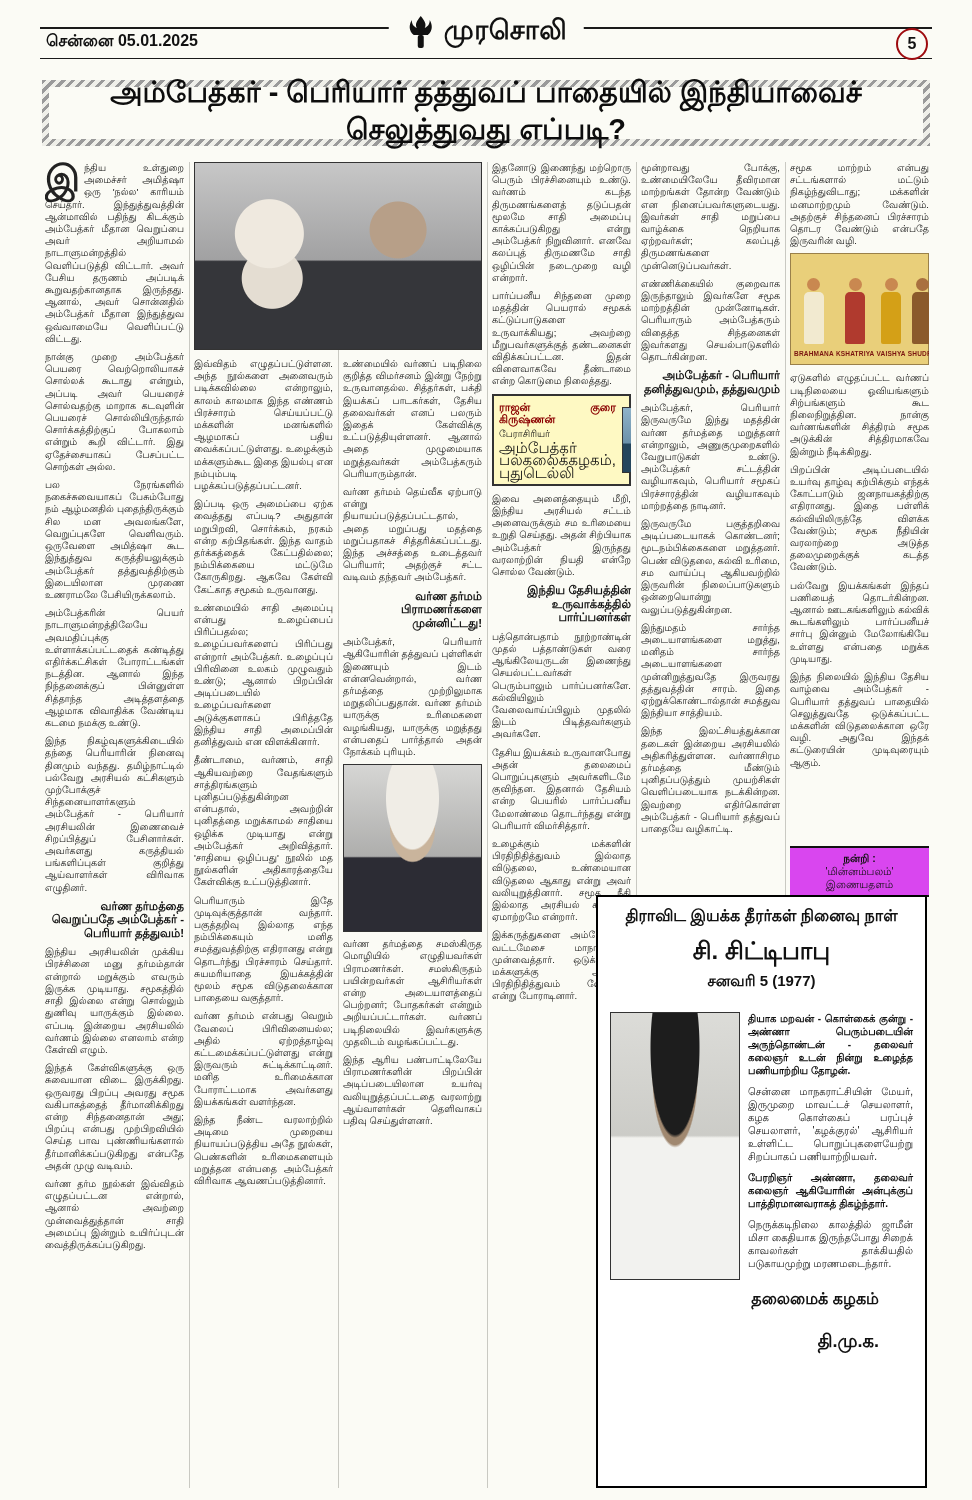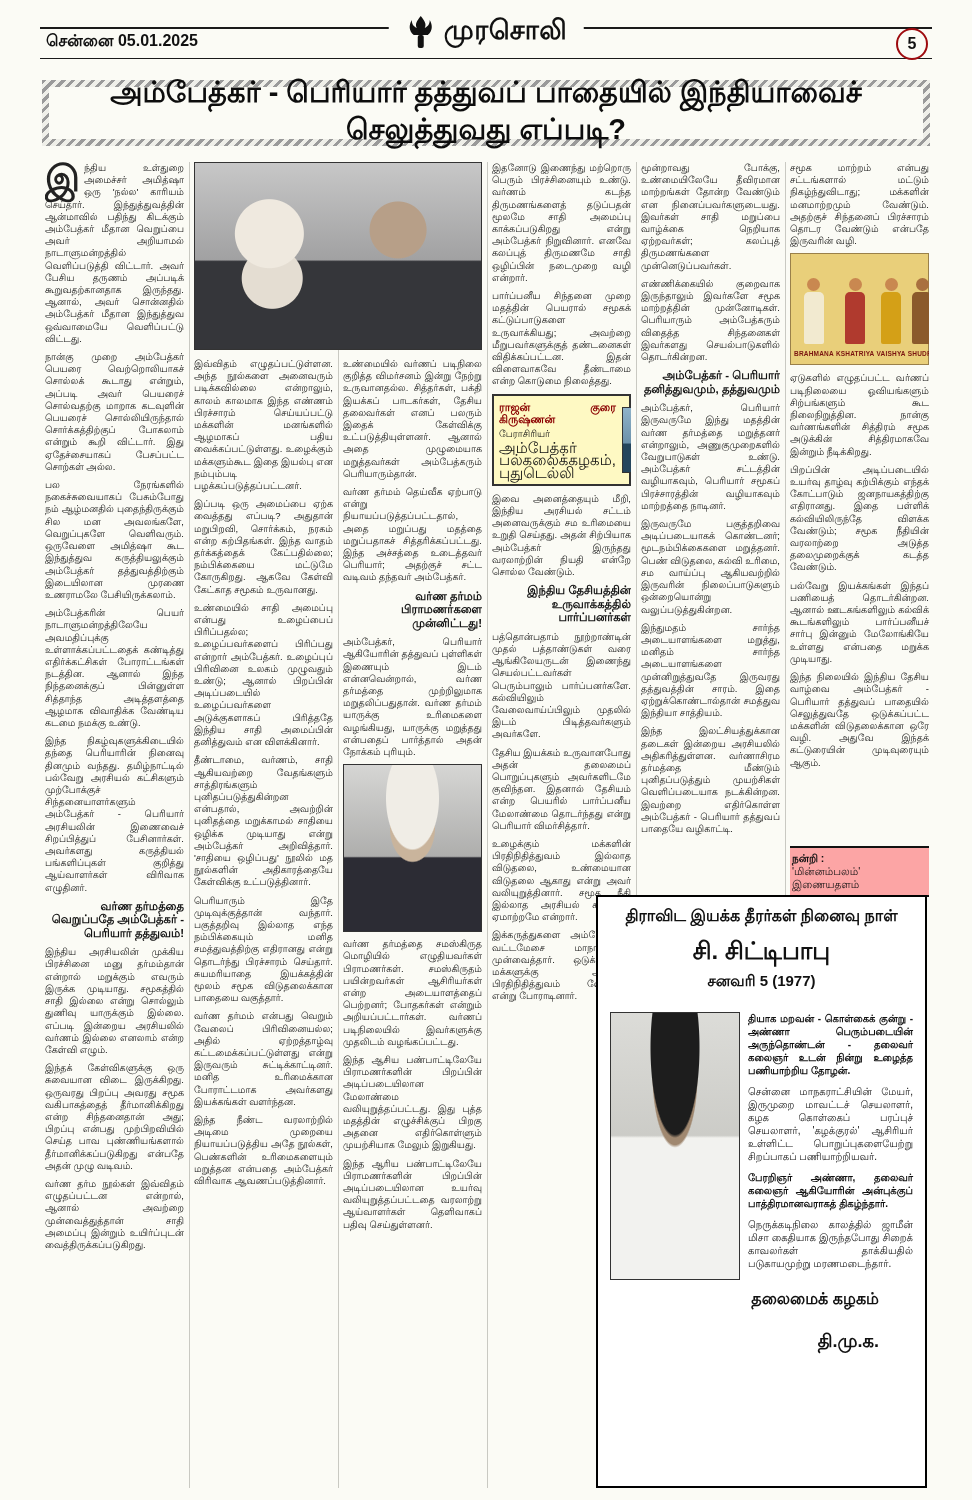--- a/index.html
+++ b/index.html
@@ -69,22 +69,22 @@
   .ab-aff{font-size:15px;}
   
   .varna{display:flex;gap:2px;background:#e9cf7a;border:1px solid #9a804a;
          padding:8px 3px 4px;margin:3px 0 7px;height:112px;box-sizing:border-box;}
   .vfig{flex:1;display:flex;flex-direction:column;align-items:center;justify-content:flex-end;}
   .vhead{width:13px;height:13px;border-radius:50%;}
   .vbody{width:20px;height:52px;margin-top:1px;border-radius:5px 5px 2px 2px;}
   .vlabel{font-size:6.5px;font-weight:bold;color:#7a1410;margin-top:4px;letter-spacing:.2px;}
   
   .thanks{position:absolute;left:790px;top:846px;width:139px;border-top:2px solid #111;
-          border-bottom:2px solid #111;padding:4px 2px;text-align:left;font-size:10.5px;
-          line-height:13px;background:#fca5a5;box-sizing:border-box;}
+          border-bottom:2px solid #111;padding:4px 2px;text-align:center;font-size:10.5px;
+          line-height:13px;background:#d946ef;box-sizing:border-box;}
   .thanks-label{font-weight:bold;}
   
   .memorial{position:absolute;left:596px;top:895px;width:331px;height:593px;background:#fff;
             border:2px solid #000;box-sizing:border-box;padding:10px 12px;}
   .mem-title{font-size:16px;font-weight:bold;text-align:center;margin-bottom:10px;}
   .mem-name{font-size:24px;font-weight:bold;text-align:center;}
   .mem-date{font-size:15px;font-weight:bold;text-align:center;margin:4px 0 20px;}
   .mem-row{display:flex;gap:8px;}
   .mem-text{flex:1;font-size:10px;line-height:13px;text-align:justify;}
   .mem-text p{margin:0 0 8px;}
@@ -142,21 +142,20 @@
       <p>வர்ண தர்மம் என்பது வெறும் வேலைப் பிரிவினையல்ல; அதில் ஏற்றத்தாழ்வு கட்டமைக்கப்பட்டுள்ளது என்று இருவரும் சுட்டிக்காட்டினர். மனித உரிமைக்கான போராட்டமாக அவர்களது இயக்கங்கள் வளர்ந்தன.</p>
       <p>இந்த நீண்ட வரலாற்றில் அடிமை முறையை நியாயப்படுத்திய அதே நூல்கள், பெண்களின் உரிமைகளையும் மறுத்தன என்பதை அம்பேத்கர் விரிவாக ஆவணப்படுத்தினார்.</p>
     </div>
   <div class="col c3">
       <p>உண்மையில் வர்ணப் படிநிலை குறித்த விமர்சனம் இன்று நேற்று உருவானதல்ல. சித்தர்கள், பக்தி இயக்கப் பாடகர்கள், தேசிய தலைவர்கள் எனப் பலரும் இதைக் கேள்விக்கு உட்படுத்தியுள்ளனர். ஆனால் அதை முழுமையாக மறுத்தவர்கள் அம்பேத்கரும் பெரியாரும்தான்.</p>
       <p>வர்ண தர்மம் தெய்வீக ஏற்பாடு என்று நியாயப்படுத்தப்பட்டதால், அதை மறுப்பது மதத்தை மறுப்பதாகச் சித்தரிக்கப்பட்டது. இந்த அச்சத்தை உடைத்தவர் பெரியார்; அதற்குச் சட்ட வடிவம் தந்தவர் அம்பேத்கர்.</p>
       <h3>வர்ண தர்மம் பிராமணர்களை முன்னிட்டது!</h3>
       <p>அம்பேத்கர், பெரியார் ஆகியோரின் தத்துவப் புள்ளிகள் இணையும் இடம் என்னவென்றால், வர்ண தர்மத்தை முற்றிலுமாக மறுதலிப்பதுதான். வர்ண தர்மம் யாருக்கு உரிமைகளை வழங்கியது, யாருக்கு மறுத்தது என்பதைப் பார்த்தால் அதன் நோக்கம் புரியும்.</p>
       <div class="photo woman"></div>
       <p>வர்ண தர்மத்தை சமஸ்கிருத மொழியில் எழுதியவர்கள் பிராமணர்கள். சமஸ்கிருதம் பயின்றவர்கள் ஆசிரியர்கள் என்ற அடையாளத்தைப் பெற்றனர்; போதகர்கள் என்றும் அறியப்பட்டார்கள். வர்ணப் படிநிலையில் இவர்களுக்கு முதலிடம் வழங்கப்பட்டது.</p>
-      <p>இந்த ஆசிய பண்பாட்டிலேயே பிராமணர்களின் பிறப்பின் அடிப்படையிலான மேலாண்மை வலியுறுத்தப்பட்டது. இது புத்த மதத்தின் எழுச்சிக்குப் பிறகு அதனை எதிர்கொள்ளும் முயற்சியாக மேலும் இறுகியது.</p>
       <p>இந்த ஆரிய பண்பாட்டிலேயே பிராமணர்களின் பிறப்பின் அடிப்படையிலான உயர்வு வலியுறுத்தப்பட்டதை வரலாற்று ஆய்வாளர்கள் தெளிவாகப் பதிவு செய்துள்ளனர்.</p>
     </div>
   <div class="col c4">
       <p>இதனோடு இணைந்து மற்றொரு பெரும் பிரச்சினையும் உண்டு. வர்ணம் கடந்த திருமணங்களைத் தடுப்பதன் மூலமே சாதி அமைப்பு காக்கப்படுகிறது என்று அம்பேத்கர் நிறுவினார். எனவே கலப்புத் திருமணமே சாதி ஒழிப்பின் நடைமுறை வழி என்றார்.</p>
       <p>பார்ப்பனீய சிந்தனை முறை மதத்தின் பெயரால் சமூகக் கட்டுப்பாடுகளை உருவாக்கியது; அவற்றை மீறுபவர்களுக்குத் தண்டனைகள் விதிக்கப்பட்டன. இதன் விளைவாகவே தீண்டாமை என்ற கொடுமை நிலைத்தது.</p>
       <div class="author-box">
         <div class="ab-text">
           <div class="ab-name">ராஜன் குரை கிருஷ்ணன்</div>
           <div class="ab-role">பேராசிரியர்</div>
           <div class="ab-aff">அம்பேத்கர் பல்கலைக்கழகம், புதுடெல்லி</div>

